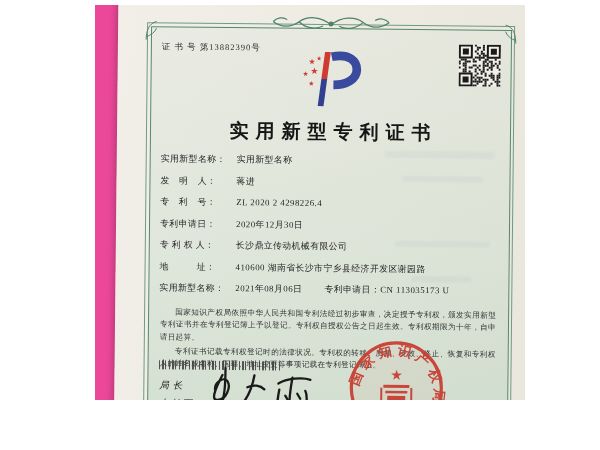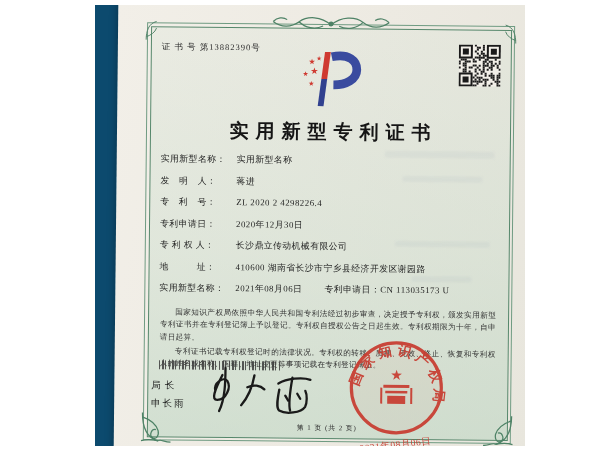--- a/index.html
+++ b/index.html
@@ -1,18 +1,18 @@
 <!DOCTYPE html>
 <html><head>
 <meta charset="utf-8">
 <style>
   html,body{margin:0;padding:0;background:#ffffff;}
   .canvas{position:relative;width:600px;height:450px;background:#ffffff;overflow:hidden;
           font-family:"Liberation Serif","DejaVu Serif",serif;}
-  .photo{position:absolute;left:95px;top:5px;width:430px;height:441px;background:#0c4a6e;overflow:hidden;}
+  .photo{position:absolute;left:95px;top:5px;width:430px;height:395px;background:#ec4899;overflow:hidden;}
   .paper{position:absolute;left:21px;top:-2px;width:413px;height:450px;
          background:linear-gradient(100deg,#f2efe8 0%,#edeae2 55%,#e8e6dd 100%);
          transform:rotate(0.6deg);box-shadow:0 0 8px rgba(0,0,0,0.35);}
   .frame{position:absolute;left:29px;top:21px;right:16px;bottom:11px;border:1px solid #6f9b82;}
   .frame-inner{position:absolute;inset:2.5px;border:1.5px solid #55876b;
          background:linear-gradient(180deg,rgba(208,224,209,0.22) 0%,rgba(196,218,200,0.38) 55%,rgba(185,212,192,0.55) 100%);}
   .content{position:absolute;inset:0;}
 
   .orn-top{position:absolute;top:-12px;left:50%;transform:translateX(-50%);}
   .orn-corner{position:absolute;}
@@ -31,21 +31,21 @@
   .field-row{height:21.5px;font-size:8.8px;color:#1f1f1f;white-space:nowrap;}
   .flabel{display:inline-block;min-width:76px;letter-spacing:0.5px;}
   .fvalue{letter-spacing:0.5px;}
   .pair2{margin-left:22px;}
 
   .paras{position:absolute;left:15px;right:15px;top:283px;}
   .paras p{margin:0 0 2px 0;font-size:7.6px;line-height:1.62;color:#333;text-align:justify;text-indent:2em;letter-spacing:0.3px;}
 
   .barcode{position:absolute;left:14px;top:337px;width:122px;height:9px;opacity:0.85;
      background:repeating-linear-gradient(90deg,#3c3c3c 0 1.5px,transparent 1.5px 3px,#3c3c3c 3px 5.5px,transparent 5.5px 6.5px,#3c3c3c 6.5px 7.5px,transparent 7.5px 10px);}
-  .signer{position:absolute;left:7px;top:356px;font-size:9.5px;color:#1d1d1d;}
+  .signer{position:absolute;left:15px;top:356px;font-size:9.5px;color:#1d1d1d;font-style:italic;}
   .signer .t{letter-spacing:4px;}
   .signer .n{margin-top:5px;letter-spacing:2px;}
   .signature{position:absolute;left:58px;top:339px;}
   .seal{position:absolute;left:200px;top:312px;opacity:0.93;}
   .footer{position:absolute;left:0;right:0;bottom:8px;text-align:center;font-size:6.8px;color:#2b2b2b;letter-spacing:1px;}
 
   .smudge{position:absolute;background:rgba(110,125,150,0.07);filter:blur(1px);border-radius:2px;}
 </style>
 </head>
 <body>

